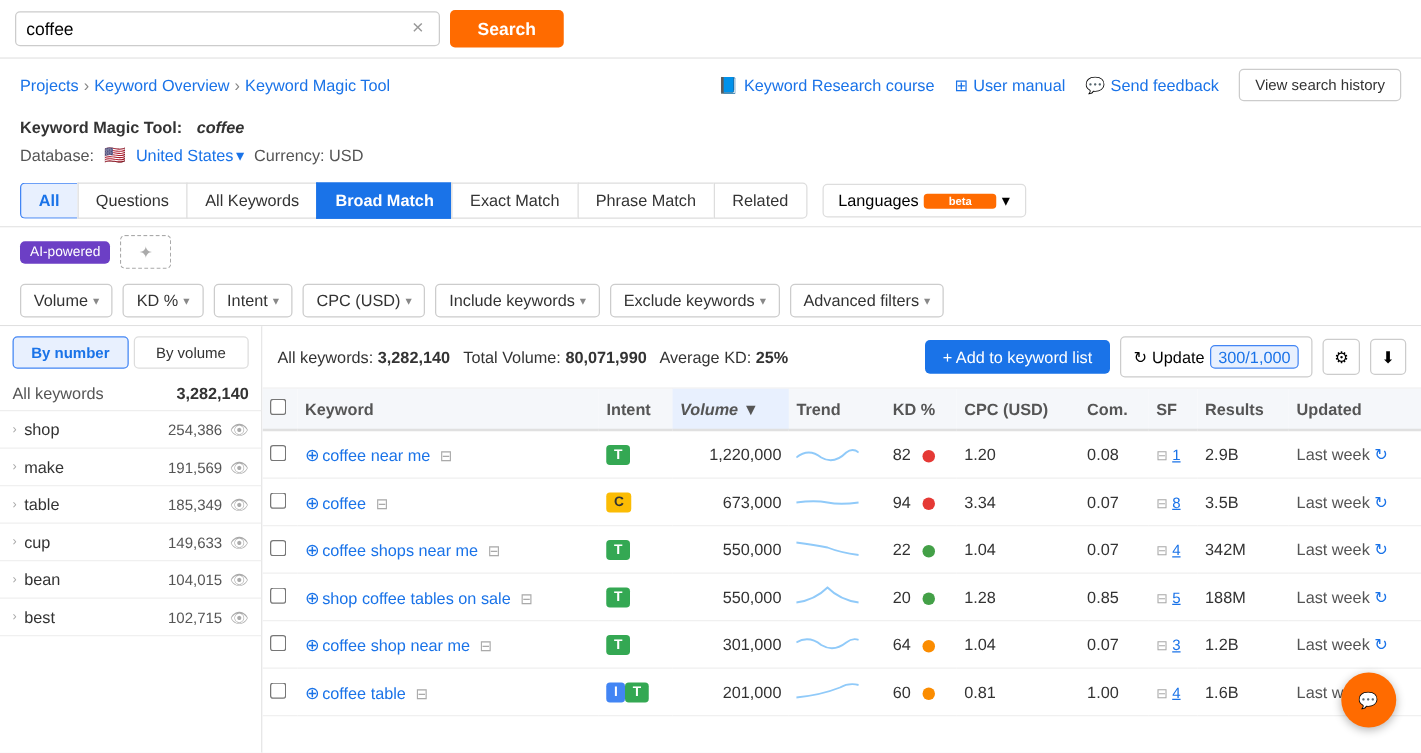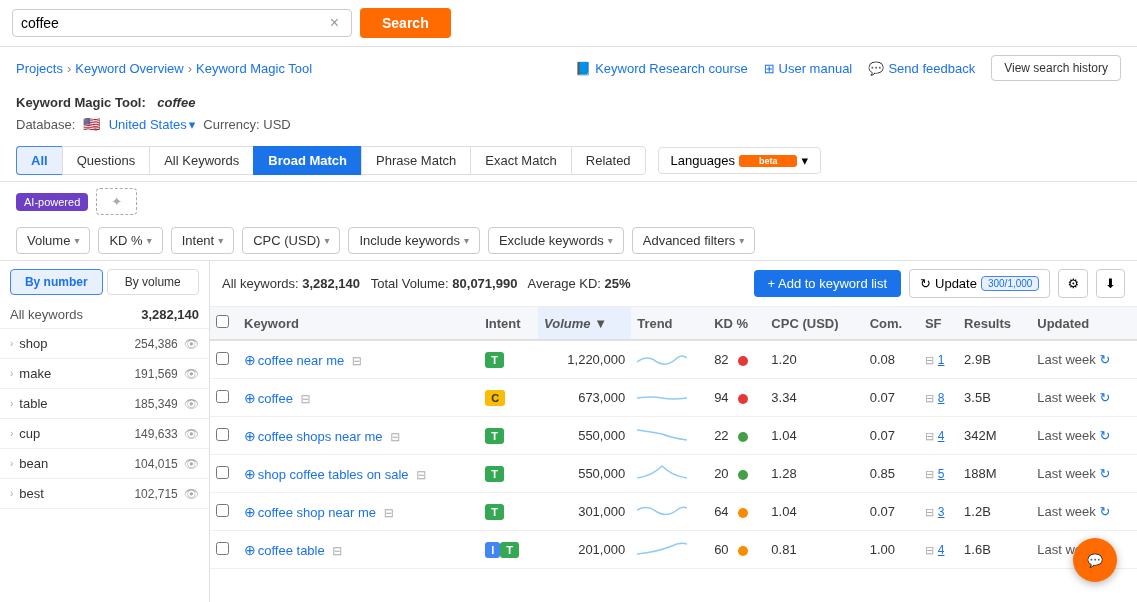--- a/index.html
+++ b/index.html
@@ -429,22 +429,22 @@
     <span>▾</span>
   </a>
   <span>Currency: USD</span>
 </div>
 
 <div class="tabs-row">
   <button class="tab active">All</button>
   <button class="tab">Questions</button>
   <button class="tab">All Keywords</button>
   <button class="tab tab-broad">Broad Match</button>
+  <button class="tab">Exact Match</button>
   <button class="tab">Phrase Match</button>
-  <button class="tab">Exact Match</button>
   <button class="tab" style="border-right:1px solid #ddd; border-radius:0 4px 4px 0;">Related</button>
   <button class="tab-languages">
     <span>Languages</span>
     <span class="beta-badge">beta</span>
     <span>▾</span>
   </button>
 </div>
 
 <div class="ai-bar">
   <span class="ai-powered-badge">AI-powered</span>
@@ -556,21 +556,21 @@
     <div class="table-header-row">
       <span class="kw-stats">
         All keywords: <strong id="th-count">3,282,140</strong>&nbsp;&nbsp;
         Total Volume: <strong id="th-vol">80,071,990</strong>&nbsp;&nbsp;
         Average KD: <strong id="th-kd">25%</strong>
       </span>
       <button class="add-to-list-btn">+ Add to keyword list</button>
       <button class="update-btn">
         <span>↻</span>
         <span>Update</span>
-        <span style="background:#e8f0fe;border:1px solid #4285f4;border-radius:4px;padding:1px 6px;font-size:10px;color:#1a73e8;">300/1,000</span>
+        <span style="background:#e8f0fe;border:1px solid #4285f4;border-radius:4px;padding:1px 6px;font-size:13px;color:#1a73e8;">300/1,000</span>
       </button>
       <button class="settings-btn">⚙</button>
       <button class="export-btn">⬇</button>
     </div>
 
     <table>
       <thead>
         <tr>
           <th class="checkbox-col">
             <input type="checkbox" style="">

